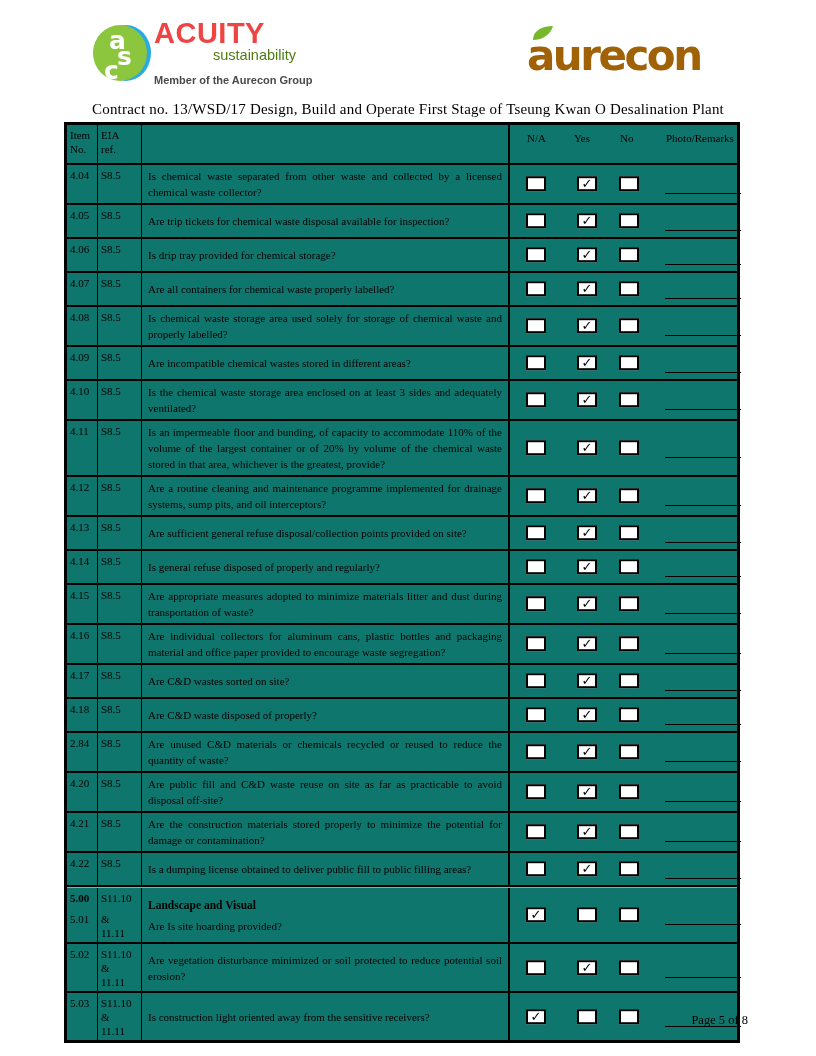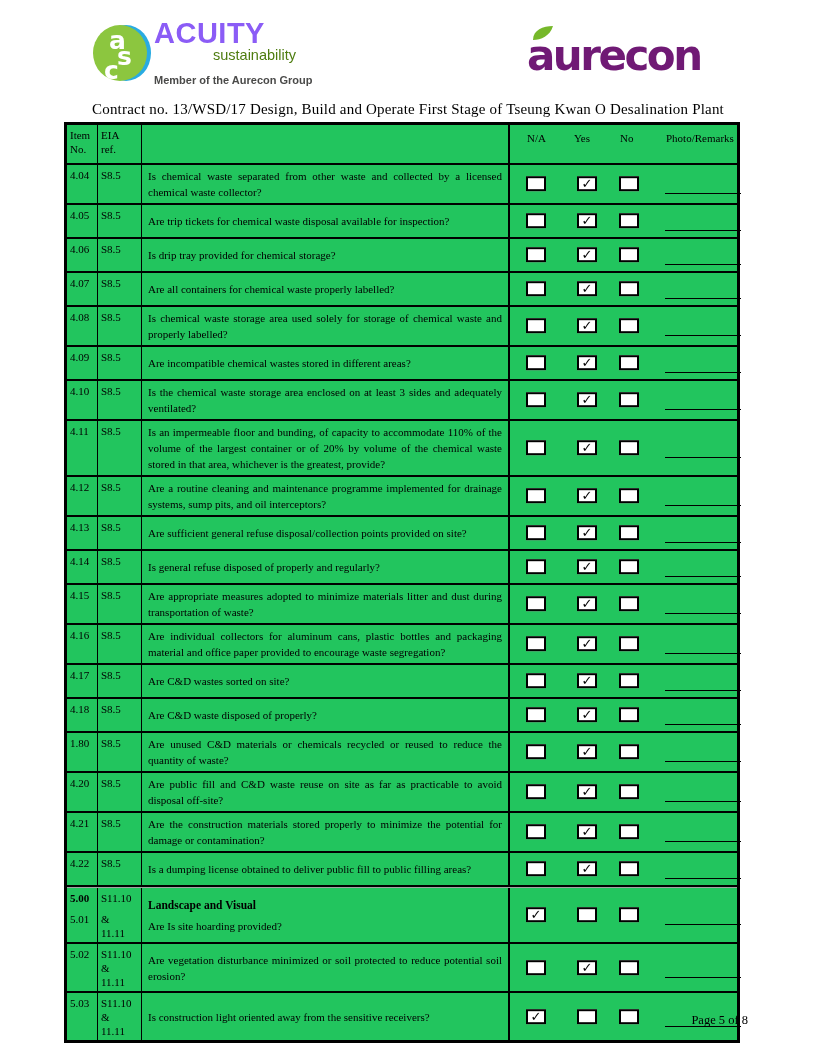--- a/index.html
+++ b/index.html
@@ -9,46 +9,46 @@
     background:#ffffff; color:#000;
     font-family:"Liberation Serif", serif; overflow:hidden;
   }
 
   
   .acuity { position:absolute; left:92px; top:20px; width:215px; }
   .monogram { position:absolute; left:0; top:4px; }
   .acuity-text { margin-left:62px; width:142px; }
   .acuity-name {
     font-family:"Liberation Sans", sans-serif; font-weight:700;
-    font-size:29px; line-height:27px; letter-spacing:.5px; color:#8b5cf6;
+    font-size:29px; line-height:27px; letter-spacing:.5px; color:#ef4444;
   }
   .acuity-sub {
     font-family:"Liberation Sans", sans-serif; font-size:14.5px;
     line-height:15px; color:#4d7c0f; text-align:right; margin-top:1px;
   }
   .acuity-member {
     font-family:"Liberation Sans", sans-serif; font-weight:700;
     font-size:11px; color:#4A4A49; margin-left:62px; margin-top:11px; white-space:nowrap;
   }
   .aurecon { position:absolute; left:527px; top:24px; height:62px; }
   .aurecon-leaf { position:absolute; left:4px; top:0px; }
   .aurecon-name {
     display:inline-block; margin-top:8px;
     font-family:"DejaVu Sans", sans-serif; font-weight:700;
-    font-size:42px; line-height:48px; letter-spacing:-2.5px; color:#701a75;
+    font-size:42px; line-height:48px; letter-spacing:-2.5px; color:#a16207;
   }
 
   
   .doc-title {
     position:absolute; top:101px; left:40px; width:736px; text-align:center;
     font-weight:400; font-size:15px; letter-spacing:.2px;
   }
 
   
-  .checklist { position:absolute; left:64px; top:122px; width:676px; border:3px solid #000; background:#22c55e; }
+  .checklist { position:absolute; left:64px; top:122px; width:676px; border:3px solid #000; background:#0f766e; }
   .row { display:flex; border-bottom:2px solid #000; min-height:34px; align-items:stretch; }
   #tbody .row:last-child { border-bottom:none; }
   .section-row { border-top:1px solid #a3a3a3; }
   .c { box-sizing:border-box; }
   .c-item { width:31px; border-right:1.5px solid #000; padding:3px 1px 2px 3px;
             font-size:11px; line-height:14px; display:flex; flex-direction:column; }
   .c-ref  { width:44px; border-right:1.5px solid #000; padding:3px 14px 2px 3px;
             font-size:11px; line-height:14px; display:flex; flex-direction:column; }
   .c-q    { width:368px; border-right:2.5px solid #000; padding:3px 6px;
             font-size:11px; line-height:16px; display:flex; flex-direction:column; justify-content:center; }
@@ -447,21 +447,21 @@
     <div class="c c-checks">
       <span class="bx bx-na"></span>
       <span class="bx bx-yes">✓</span>
       <span class="bx bx-no"></span>
       <span class="remarks-line"></span>
     </div>
   </div>
 
   <div class="row">
     <div class="c c-item">
-      <span class="no1">1.80</span>
+      <span class="no1">2.84</span>
 
     </div>
     <div class="c c-ref">
       <span class="ref-l1">S8.5</span>
 
     </div>
     <div class="c c-q">
 
       <span class="qt">Are unused C&amp;D materials or chemicals recycled or reused to reduce the quantity of waste?</span>
     </div>

